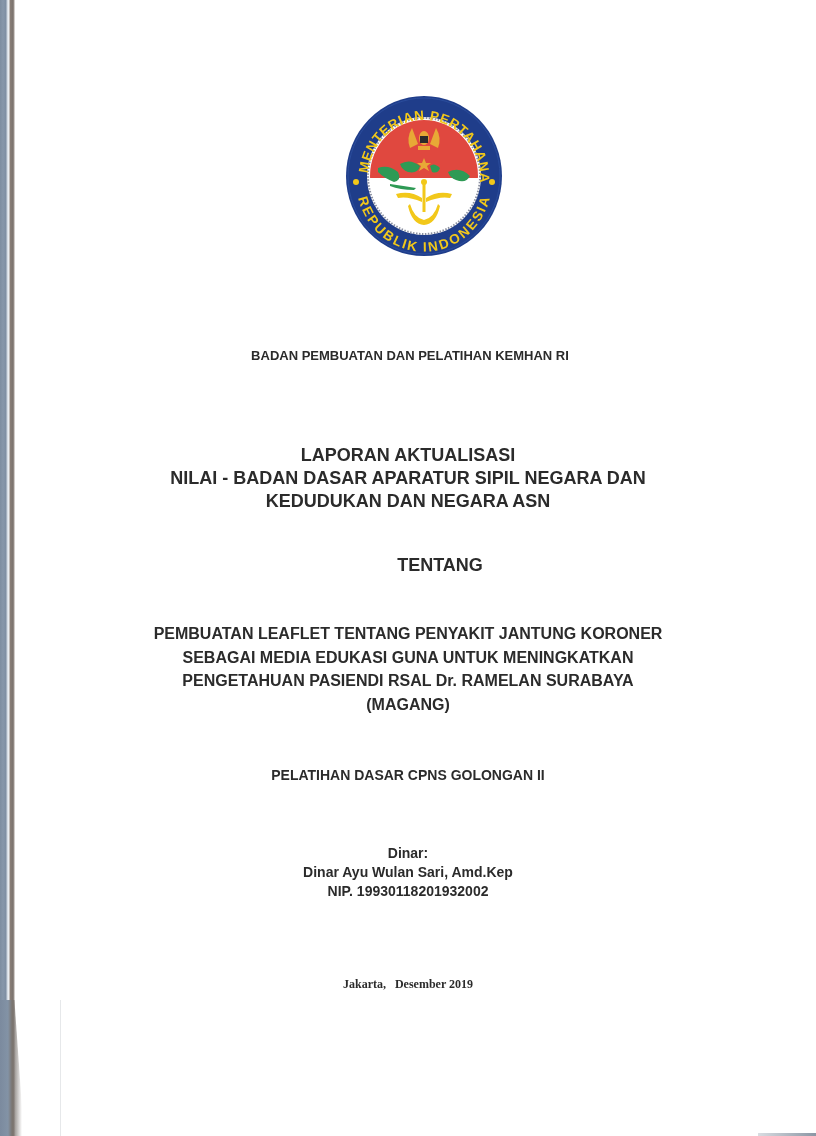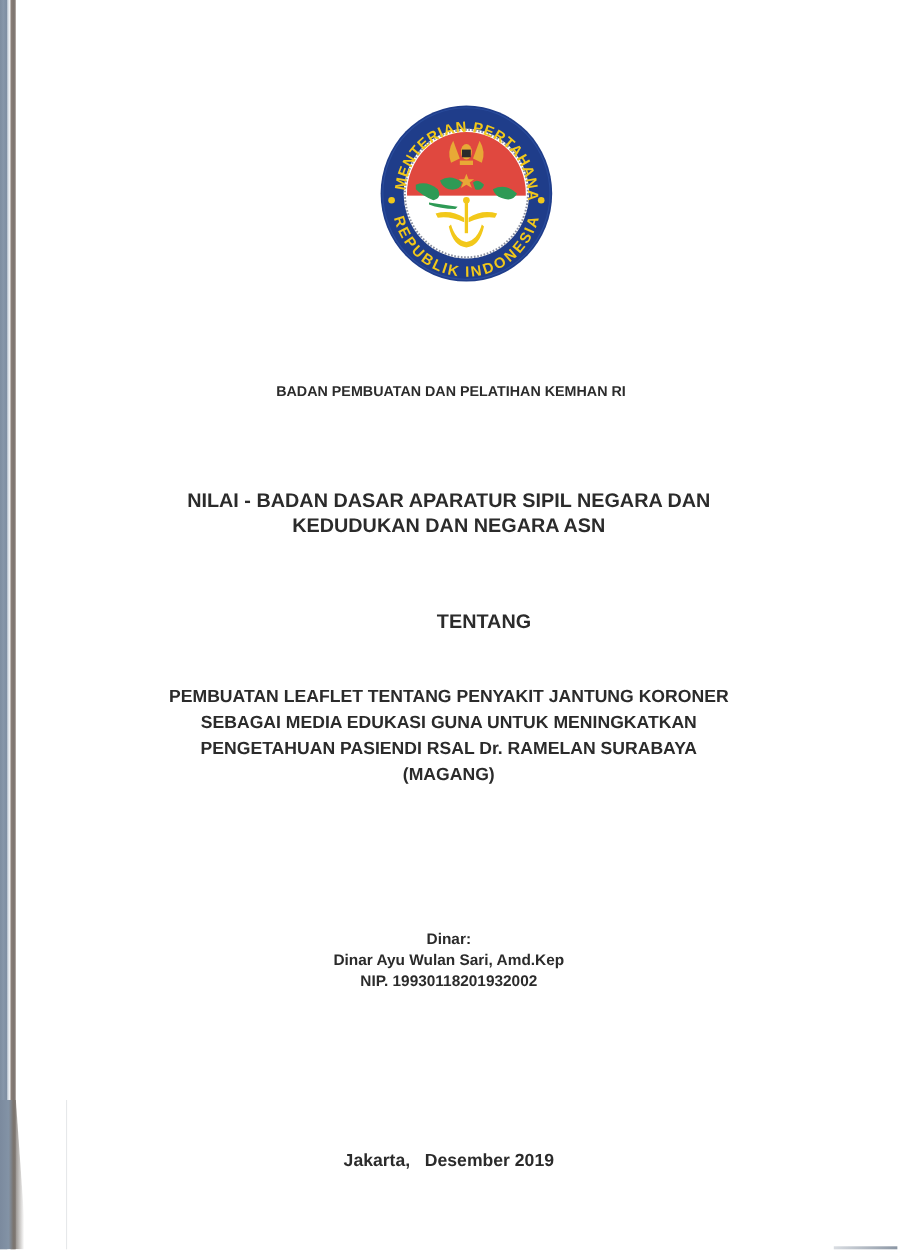--- a/index.html
+++ b/index.html
@@ -102,25 +102,26 @@
       line-height: 18px;
       margin-left: -8px;
     }
     .author {
       top: 844px;
       font-size: 14px;
       line-height: 19px;
       margin-left: -8px;
     }
     .place-date {
-      top: 1048px;
-      font-size: 16px;
+      top: 976px;
+      font-size: 12px;
       line-height: 16px;
       margin-left: -8px;
       white-space: pre;
+      font-family: Liberation Serif, serif;
     }
   </style>
 </head>
 <body>
 
 <div class="scan-edge"></div>
 <div class="scan-edge-bottom-shadow"></div>
 <div class="fold-line"></div>
 <div class="bottom-edge"></div>
 
@@ -181,33 +182,35 @@
 
     <circle cx="12" cy="90" r="3" fill="#f2c81a"></circle>
     <circle cx="148" cy="90" r="3" fill="#f2c81a"></circle>
   </svg>
 
   <div class="block institution">
     <span class="line">BADAN PEMBUATAN DAN PELATIHAN KEMHAN RI</span>
   </div>
 
   <div class="block report-title">
+    <span class="line">LAPORAN AKTUALISASI</span>
     <span class="line">NILAI - BADAN DASAR APARATUR SIPIL NEGARA DAN</span>
     <span class="line">KEDUDUKAN DAN NEGARA ASN</span>
   </div>
 
   <div class="block about-label">TENTANG</div>
 
   <div class="block topic">
     <span class="line">PEMBUATAN LEAFLET TENTANG PENYAKIT JANTUNG KORONER</span>
     <span class="line">SEBAGAI MEDIA EDUKASI GUNA UNTUK MENINGKATKAN</span>
     <span class="line">PENGETAHUAN PASIENDI RSAL Dr. RAMELAN SURABAYA</span>
     <span class="line">(MAGANG)</span>
   </div>
 
+  <div class="block training">PELATIHAN DASAR CPNS GOLONGAN II</div>
 
   <div class="block author">
     <span class="line">Dinar:</span>
     <span class="line">Dinar Ayu Wulan Sari, Amd.Kep</span>
     <span class="line">NIP. 19930118201932002</span>
   </div>
 
   <div class="block place-date">Jakarta,   Desember 2019</div>
 
 </div>

